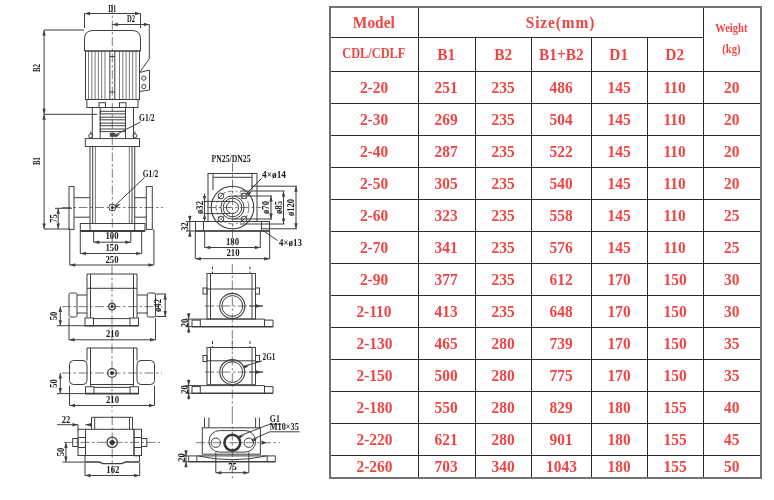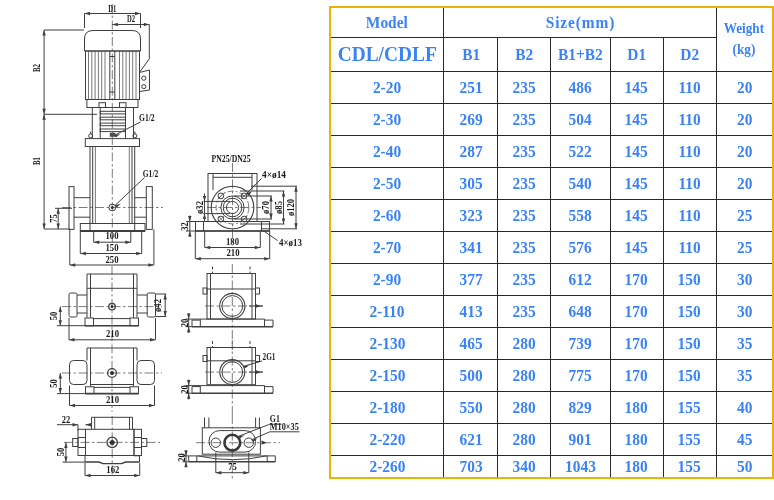--- a/index.html
+++ b/index.html
@@ -1,19 +1,19 @@
 <!DOCTYPE html>
 <html><head>
 <meta charset="utf-8">
 <style>
   html,body{margin:0;padding:0;background:#fff;}
   #page{position:relative;width:774px;height:500px;background:#fff;overflow:hidden;
         font-family:"Liberation Serif",serif;}
-  table.dim{position:absolute;left:329px;top:6px;border:2px solid #eab308;border-collapse:collapse;table-layout:fixed;
-        font-family:"Liberation Serif",serif;color:#3b82f6;}
+  table.dim{position:absolute;left:329px;top:6px;border:2px solid #737373;border-collapse:collapse;table-layout:fixed;
+        font-family:"Liberation Serif",serif;color:#ef4444;}
   table.dim td{border:1px solid #2a2a2a;text-align:center;vertical-align:middle;
         font-weight:bold;font-size:17.5px;padding:0;overflow:hidden;}
   table.dim td span{display:inline-block;transform:scaleX(0.88);transform-origin:50% 50%;white-space:nowrap;}
 </style>
 </head>
 <body>
 <div id="page">
 
 <svg width="332" height="500" viewBox="0 0 332 500" style="position:absolute;left:0;top:0" stroke-linecap="butt" fill="none" font-family="&quot;Liberation Serif&quot;,serif" font-weight="bold" font-size="9.5px">
 <g stroke="#3f3f3f" stroke-width="1">
@@ -661,25 +661,25 @@
     <col style="width:60px">
         <col style="width:56px">
         <col style="width:56px">
     <col style="width:58px">
   </colgroup>
 
   <tbody>
         <tr style="height:30px">
     <td><span>Model</span></td>
     <td colspan="5" style="letter-spacing:1px"><span>Size(mm)</span></td>
-    <td rowspan="2" style="font-size:15px;line-height:21px"><span>Weight</span><br><span>(kg)</span></td>
+    <td rowspan="2" style="font-size:12px;line-height:21px"><span>Weight</span><br><span>(kg)</span></td>
   </tr>
 
   <tr style="height:34px">
-    <td style="font-size:22px"><span>CDL/CDLF</span></td>
+    <td style="font-size:14px"><span>CDL/CDLF</span></td>
           <td><span>B1</span></td>
           <td><span>B2</span></td>
           <td><span>B1+B2</span></td>
           <td><span>D1</span></td>
           <td><span>D2</span></td>
   </tr>
 
   <tr style="height:32px">
           <td><span>2-20</span></td>
           <td><span>251</span></td>

